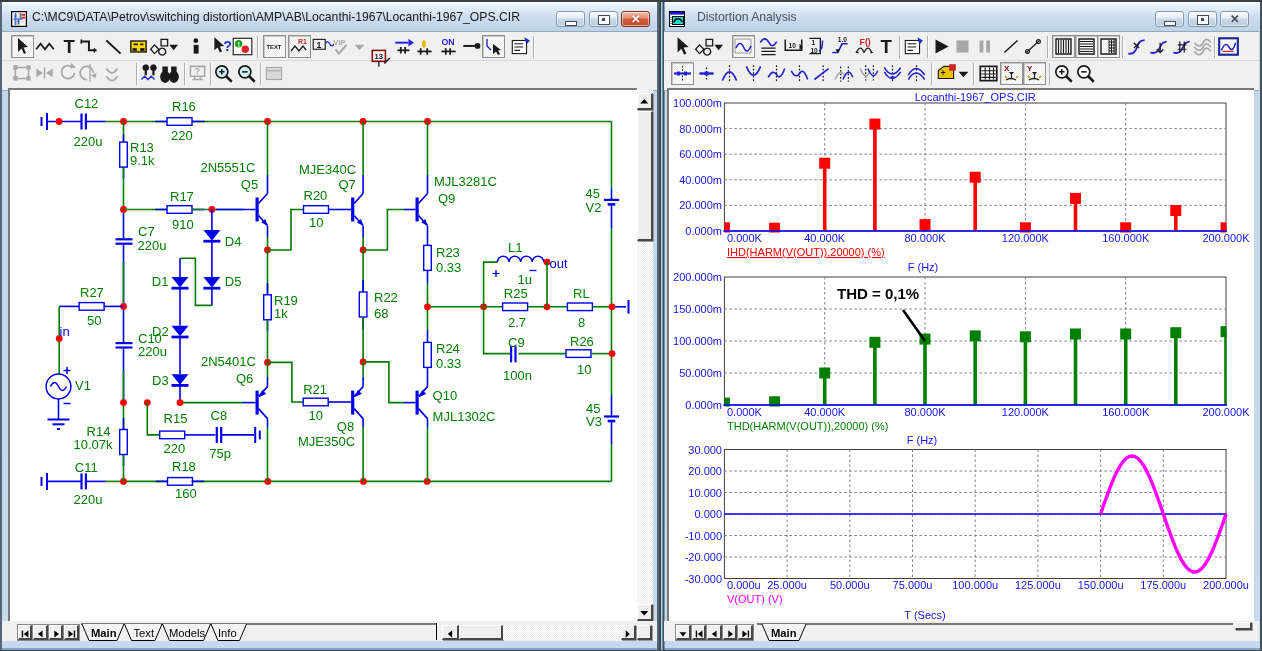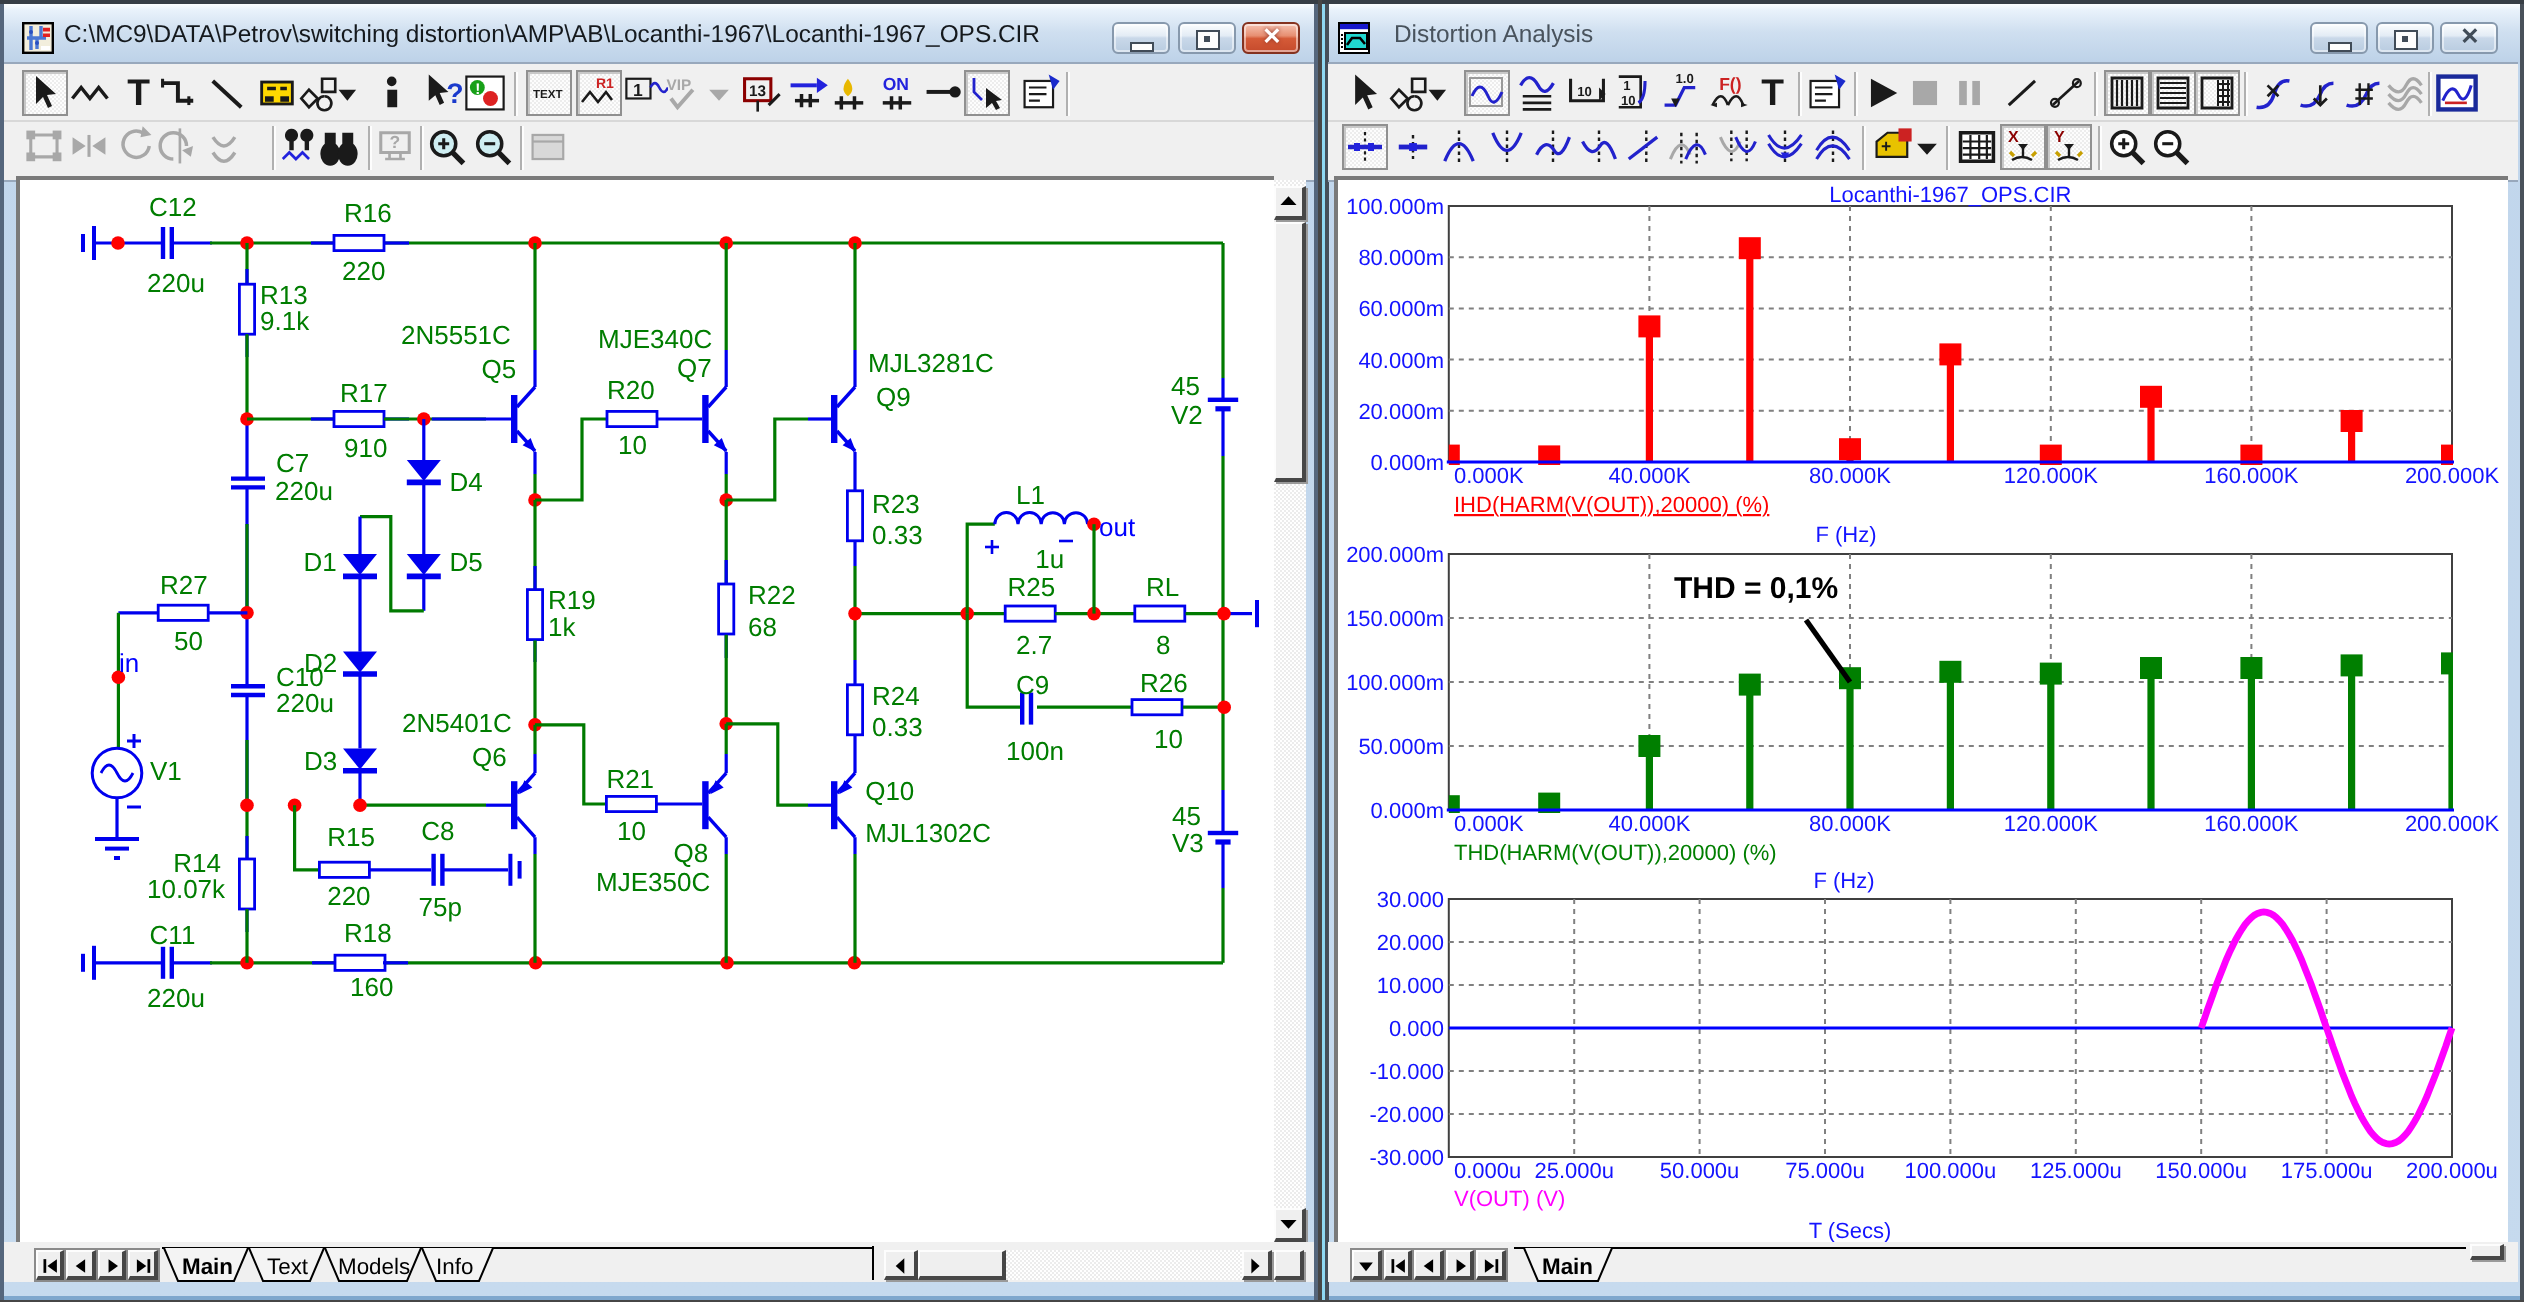--- a/index.html
+++ b/index.html
@@ -137,21 +137,21 @@
       <svg width="23" height="23" viewBox="0 0 21 21" style="position:absolute;left:0;top:0">
         <text x="3" y="9" font-size="7" fill="#a8a8a8" font-weight="bold">VIP</text>
         <path d="M5 13 l3 4 l7 -8" stroke="#a8a8a8" stroke-width="1.8" fill="none"></path>
       </svg>
     </div>
     <div style="position:absolute;left:347.5px;top:35px;width:23px;height:23px;box-sizing:border-box">
       <svg width="23" height="23" viewBox="0 0 21 21" style="position:absolute;left:0;top:0">
         <path d="M6 9 L15 9 L10.5 14 Z" fill="#a8a8a8"></path>
       </svg>
     </div>
-    <div style="position:absolute;left:368.5px;top:35px;width:23px;height:23px;box-sizing:border-box">
+    <div style="position:absolute;left:368.5px;top:46px;width:23px;height:23px;box-sizing:border-box">
       <svg width="23" height="23" viewBox="0 0 21 21" style="position:absolute;left:0;top:0">
         <rect x="3" y="4" width="12" height="10" fill="none" stroke="#8b0000" stroke-width="1.4"></rect>
         <text x="5" y="12" font-size="7" fill="#1a1a1a" font-weight="bold">13</text>
         <path d="M9 14 V19" stroke="#1a1a1a" stroke-width="1.2" fill="none"></path>
         <path d="M14 16 L19 11" stroke="#1a1a1a" stroke-width="1.4" fill="none"></path>
       </svg>
     </div>
     <div style="position:absolute;left:391.5px;top:35px;width:23px;height:23px;box-sizing:border-box">
       <svg width="23" height="23" viewBox="0 0 21 21" style="position:absolute;left:0;top:0">
         <path d="M3 7 H15" stroke="#2222dd" stroke-width="1.8" fill="none"></path>

